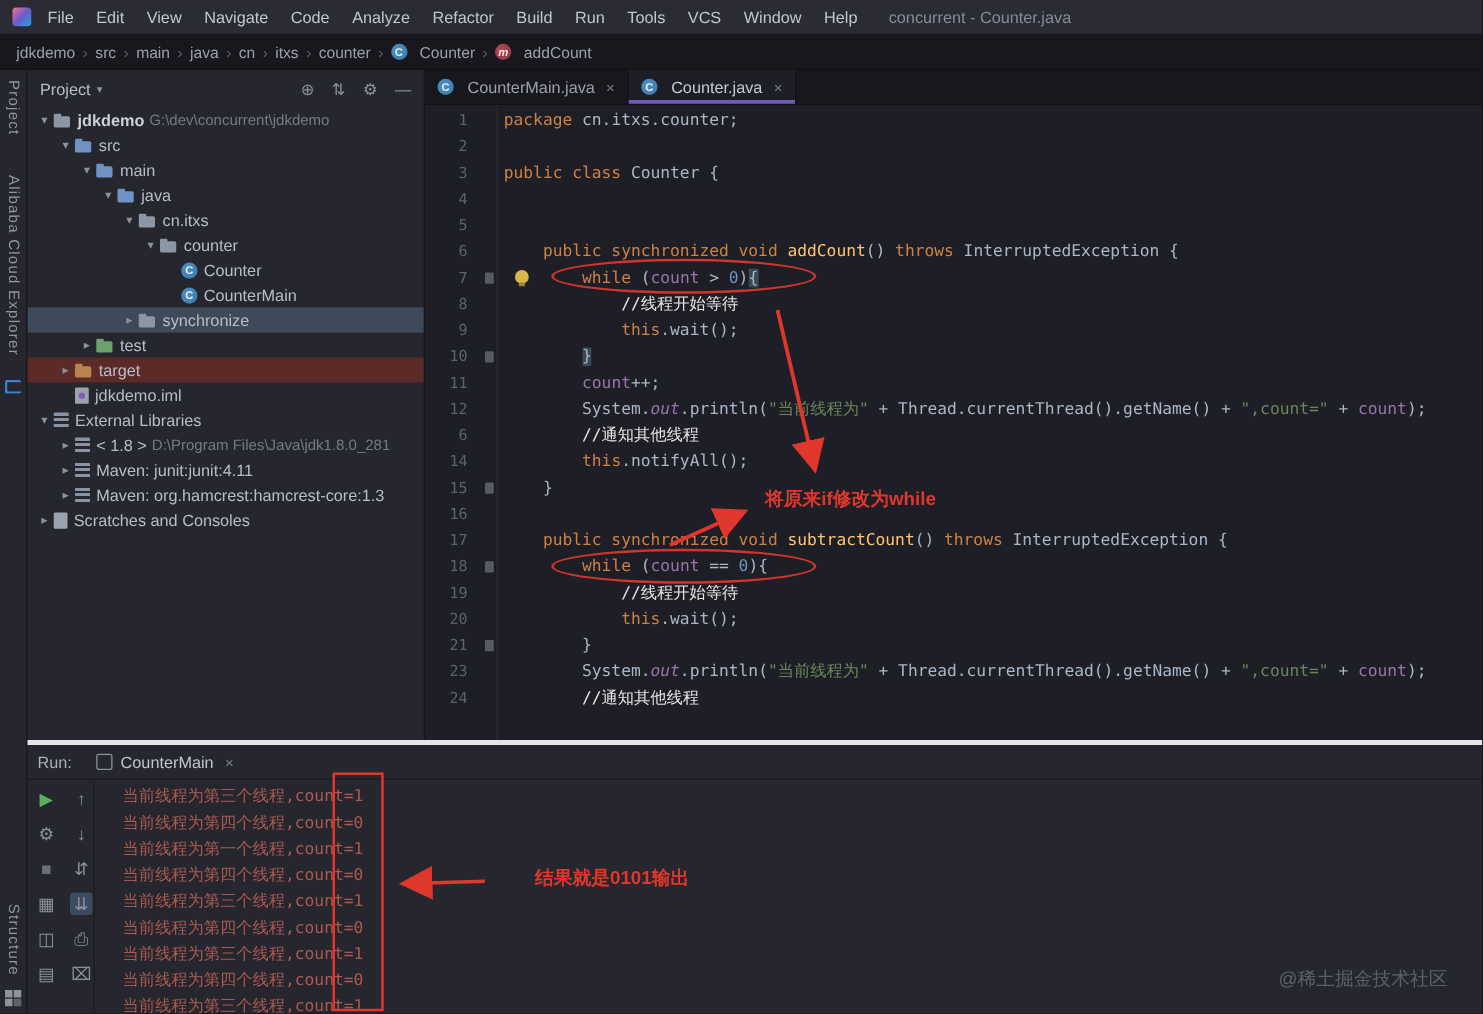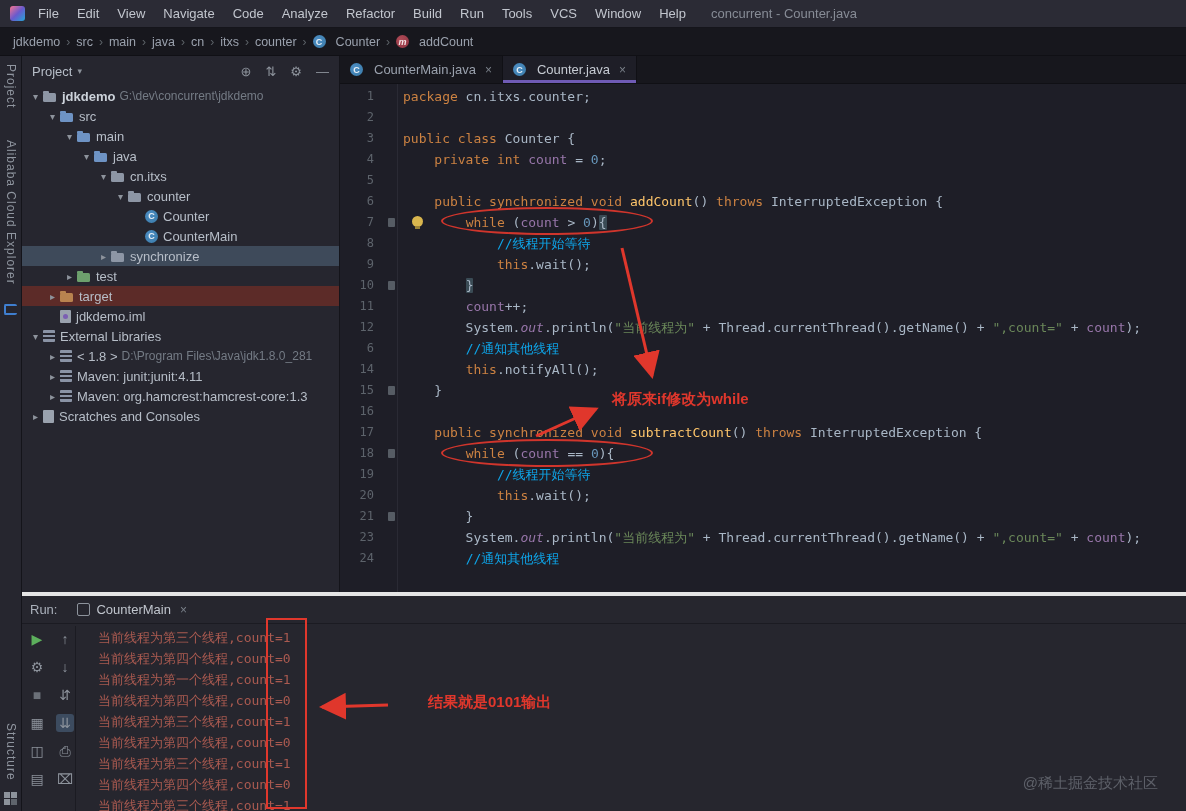--- a/index.html
+++ b/index.html
@@ -67,21 +67,21 @@
   
   .editor{position:absolute;left:340px;top:84px;width:846px;height:508px;background:#1e1e27;padding-top:2px;font-family:"DejaVu Sans Mono","Liberation Mono",monospace;font-size:13px;overflow:hidden}
   .editor::before{content:"";position:absolute;left:57px;top:0;bottom:0;width:1px;background:#2a2a34}
   .code-line{height:21px;line-height:21px;position:relative;white-space:pre}
   .ln{position:absolute;left:0;top:0;width:34px;text-align:right;color:#5d636b;font-size:12px}
   .code-text{position:absolute;left:63px;top:0}
   .tk-kw{color:#cc8242}
   .tk-pl{color:#a9b7c6}
   .tk-str{color:#6a8759}
   .tk-num{color:#6897bb}
-  .tk-cmt{color:#0ea5e9}
+  .tk-cmt{color:#e5e5e5}
   .tk-fld{color:#9876aa}
   .tk-fn{color:#ffc66b}
   .tk-out{color:#9876aa;font-style:italic}
   .tk-hl{background:#3a4b55;border-radius:1px}
   .bulb{position:absolute;left:72px;top:4px;width:11px;height:11px;border-radius:50%;background:#d9b64e}
   .bulb::after{content:"";position:absolute;left:3px;top:10px;width:5px;height:3px;background:#9b8338}
   .gmark{position:absolute;left:48px;top:6px;width:7px;height:9px;background:#565c64;border-radius:1px}
 
   
   .run-panel{position:absolute;left:22px;top:592px;width:1164px;height:219px;background:#26262e;border-top:4px solid #e5e5e5}
@@ -296,21 +296,21 @@
         <span class="t-icon icon-class">C</span>
         <span>Counter.java</span>
         <span class="tab-close">×</span>
       </div>
     </div>
 
   <div class="editor" id="code">
       <div class="code-line"><span class="ln">1</span><span class="code-text"><span class="tk-kw">package</span><span class="tk-pl"> cn.itxs.counter;</span></span></div>
       <div class="code-line"><span class="ln">2</span><span class="code-text"></span></div>
       <div class="code-line"><span class="ln">3</span><span class="code-text"><span class="tk-kw">public class</span><span class="tk-pl"> Counter {</span></span></div>
-      <div class="code-line"><span class="ln">4</span><span class="code-text"><span class="tk-pl">    </span><span class="tk-kw">private int</span><span class="tk-pl"> </span><span class="tk-fld">count</span><span class="tk-pl"> = </span><span class="tk-num">0</span><span class="tk-pl">;</span></span></div>
+      <div class="code-line"><span class="ln">4</span></div>
       <div class="code-line"><span class="ln">5</span><span class="code-text"></span></div>
       <div class="code-line"><span class="ln">6</span><span class="code-text"><span class="tk-pl">    </span><span class="tk-kw">public synchronized void</span><span class="tk-pl"> </span><span class="tk-fn">addCount</span><span class="tk-pl">() </span><span class="tk-kw">throws</span><span class="tk-pl"> InterruptedException {</span></span></div>
       <div class="code-line"><span class="ln">7</span><span class="gmark"></span><span class="bulb"></span><span class="code-text"><span class="tk-pl">        </span><span class="tk-kw">while</span><span class="tk-pl"> (</span><span class="tk-fld">count</span><span class="tk-pl"> &gt; </span><span class="tk-num">0</span><span class="tk-pl">)</span><span class="tk-pl tk-hl">{</span></span></div>
       <div class="code-line"><span class="ln">8</span><span class="code-text"><span class="tk-pl">            </span><span class="tk-cmt">//线程开始等待</span></span></div>
       <div class="code-line"><span class="ln">9</span><span class="code-text"><span class="tk-pl">            </span><span class="tk-kw">this</span><span class="tk-pl">.wait();</span></span></div>
       <div class="code-line"><span class="ln">10</span><span class="gmark"></span><span class="code-text"><span class="tk-pl">        </span><span class="tk-pl tk-hl">}</span></span></div>
       <div class="code-line"><span class="ln">11</span><span class="code-text"><span class="tk-pl">        </span><span class="tk-fld">count</span><span class="tk-pl">++;</span></span></div>
       <div class="code-line"><span class="ln">12</span><span class="code-text"><span class="tk-pl">        System.</span><span class="tk-out">out</span><span class="tk-pl">.println(</span><span class="tk-str">"当前线程为"</span><span class="tk-pl"> + Thread.currentThread().getName() + </span><span class="tk-str">",count="</span><span class="tk-pl"> + </span><span class="tk-fld">count</span><span class="tk-pl">);</span></span></div>
       <div class="code-line"><span class="ln">6</span><span class="code-text"><span class="tk-pl">        </span><span class="tk-cmt">//通知其他线程</span></span></div>
       <div class="code-line"><span class="ln">14</span><span class="code-text"><span class="tk-pl">        </span><span class="tk-kw">this</span><span class="tk-pl">.notifyAll();</span></span></div>

